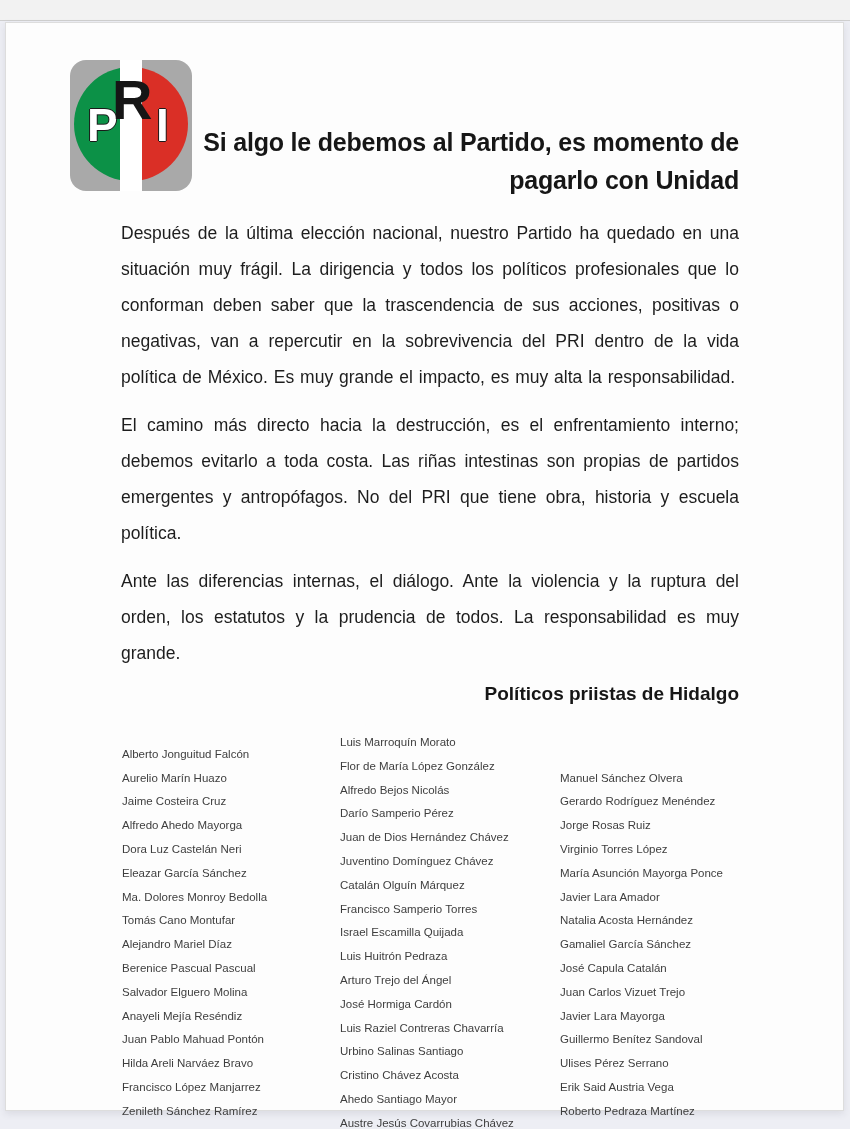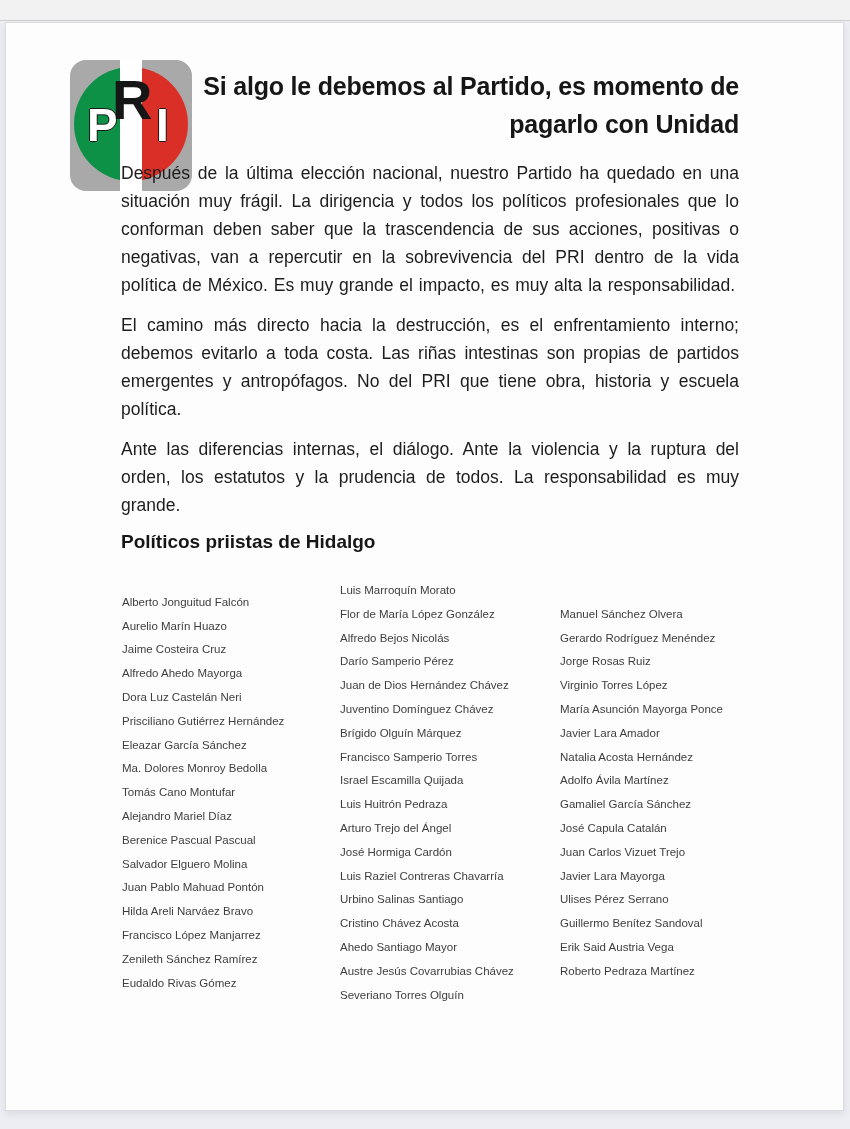--- a/index.html
+++ b/index.html
@@ -62,40 +62,40 @@
     font-size: 46px; color: #ffffff;
     text-shadow: -1px 0 #1a1a1a, 1px 0 #1a1a1a, 0 -1px #1a1a1a, 0 1px #1a1a1a;
   }
   
   .content {
     position: absolute;
     left: 0; top: 0; width: 100%;
     padding: 0 104px 0 115px;
   }
   .doc-title {
-    margin-top: 44px;
+    margin-top: 100px;
     text-align: right;
     font-weight: bold;
     font-size: 25px;
     line-height: 38px;
     color: #161616;
     letter-spacing: -0.2px;
   }
   .paragraphs { margin-top: 16px; }
   .paragraphs p {
     font-size: 17.5px;
-    line-height: 28px;
+    line-height: 36px;
     text-align: justify;
     color: #1d1d1d;
     margin-bottom: 12px;
     word-spacing: 1px;
   }
   .list-heading {
     margin-top: 6px;
-    text-align: left;
+    text-align: right;
     font-weight: bold;
     font-size: 19px;
     color: #161616;
   }
   .names-grid {
     display: flex;
     margin-top: 26px;
     padding-left: 1px;
     align-items: center;
   }
@@ -140,67 +140,66 @@
 
     <div class="list-heading">Políticos priistas de Hidalgo</div>
 
     <div class="names-grid">
       <div class="names-col c0">
           <div class="name">Alberto Jonguitud Falcón</div>
           <div class="name">Aurelio Marín Huazo</div>
           <div class="name">Jaime Costeira Cruz</div>
           <div class="name">Alfredo Ahedo Mayorga</div>
           <div class="name">Dora Luz Castelán Neri</div>
-          <div class="name">Prisciliano Gutiérrez Hernández</div>
           <div class="name">Eleazar García Sánchez</div>
           <div class="name">Ma. Dolores Monroy Bedolla</div>
           <div class="name">Tomás Cano Montufar</div>
           <div class="name">Alejandro Mariel Díaz</div>
           <div class="name">Berenice Pascual Pascual</div>
           <div class="name">Salvador Elguero Molina</div>
+          <div class="name">Anayeli Mejía Reséndiz</div>
           <div class="name">Juan Pablo Mahuad Pontón</div>
           <div class="name">Hilda Areli Narváez Bravo</div>
           <div class="name">Francisco López Manjarrez</div>
           <div class="name">Zenileth Sánchez Ramírez</div>
           <div class="name">Eudaldo Rivas Gómez</div>
         </div>
       <div class="names-col c1">
           <div class="name">Luis Marroquín Morato</div>
           <div class="name">Flor de María López González</div>
           <div class="name">Alfredo Bejos Nicolás</div>
           <div class="name">Darío Samperio Pérez</div>
           <div class="name">Juan de Dios Hernández Chávez</div>
           <div class="name">Juventino Domínguez Chávez</div>
-          <div class="name">Brígido Olguín Márquez</div>
+          <div class="name">Catalán Olguín Márquez</div>
           <div class="name">Francisco Samperio Torres</div>
           <div class="name">Israel Escamilla Quijada</div>
           <div class="name">Luis Huitrón Pedraza</div>
           <div class="name">Arturo Trejo del Ángel</div>
           <div class="name">José Hormiga Cardón</div>
           <div class="name">Luis Raziel Contreras Chavarría</div>
           <div class="name">Urbino Salinas Santiago</div>
           <div class="name">Cristino Chávez Acosta</div>
           <div class="name">Ahedo Santiago Mayor</div>
           <div class="name">Austre Jesús Covarrubias Chávez</div>
           <div class="name">Severiano Torres Olguín</div>
         </div>
       <div class="names-col c2">
           <div class="name">Manuel Sánchez Olvera</div>
           <div class="name">Gerardo Rodríguez Menéndez</div>
           <div class="name">Jorge Rosas Ruiz</div>
           <div class="name">Virginio Torres López</div>
           <div class="name">María Asunción Mayorga Ponce</div>
           <div class="name">Javier Lara Amador</div>
           <div class="name">Natalia Acosta Hernández</div>
-          <div class="name">Adolfo Ávila Martínez</div>
           <div class="name">Gamaliel García Sánchez</div>
           <div class="name">José Capula Catalán</div>
           <div class="name">Juan Carlos Vizuet Trejo</div>
           <div class="name">Javier Lara Mayorga</div>
+          <div class="name">Guillermo Benítez Sandoval</div>
           <div class="name">Ulises Pérez Serrano</div>
-          <div class="name">Guillermo Benítez Sandoval</div>
           <div class="name">Erik Said Austria Vega</div>
           <div class="name">Roberto Pedraza Martínez</div>
         </div>
     </div>
 
   </div>
 </div>
 
 </body></html>

